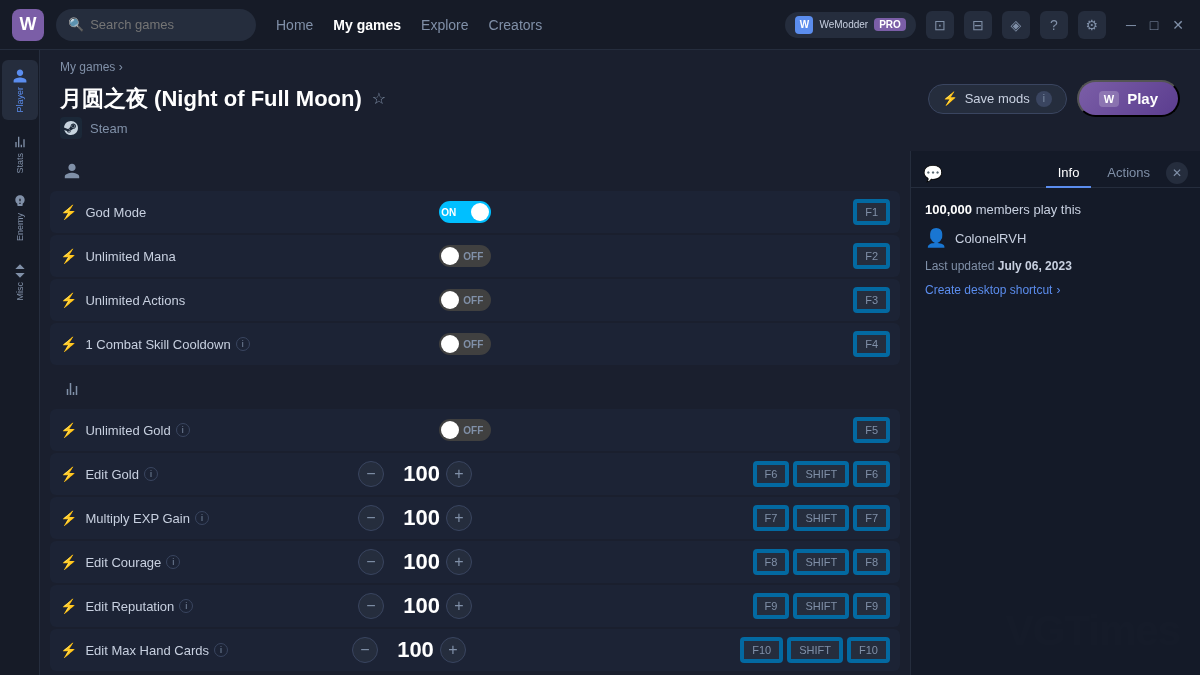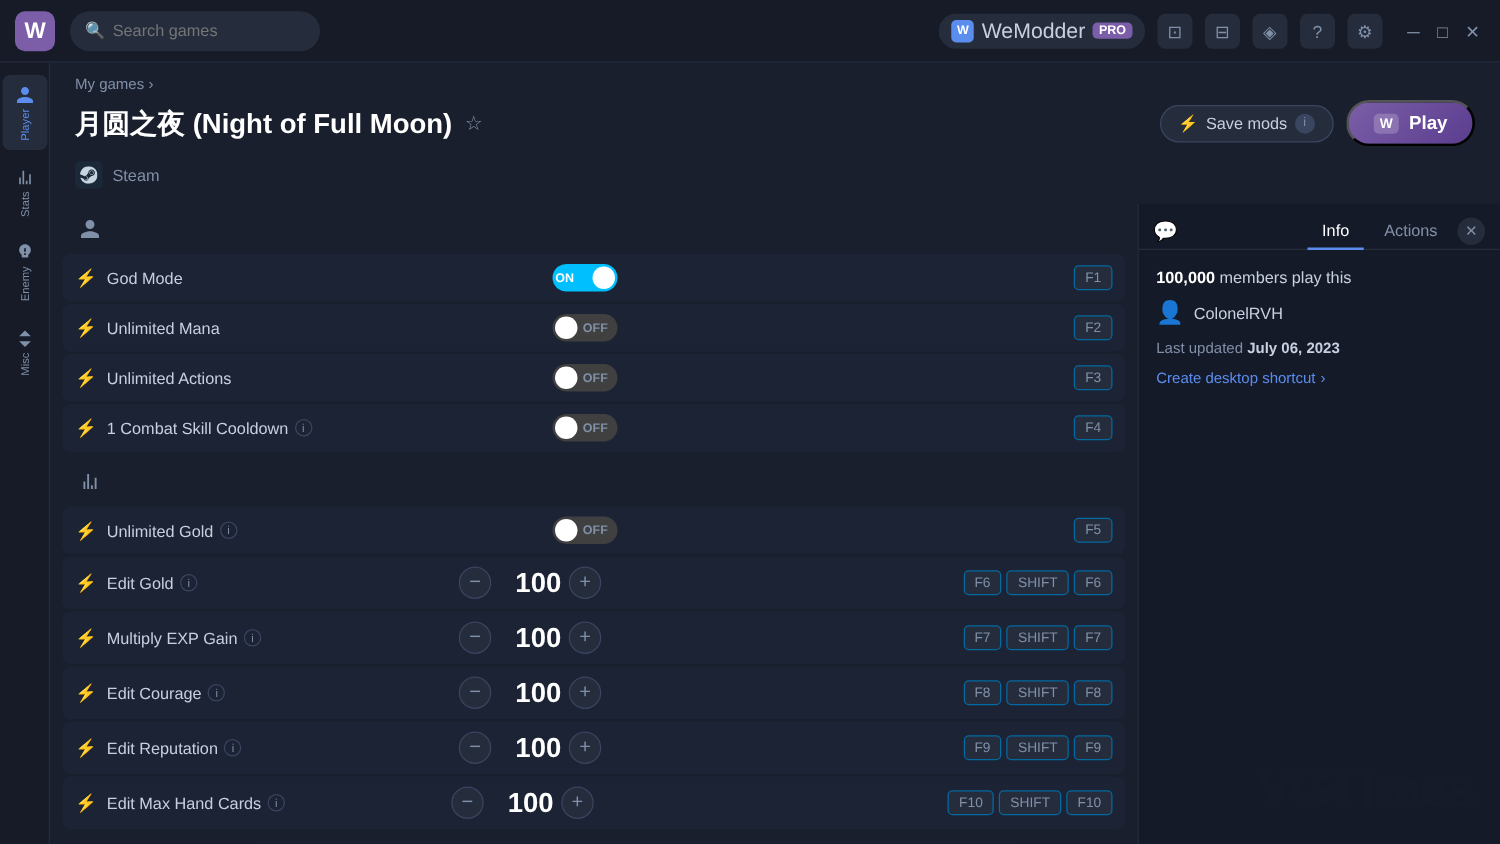--- a/index.html
+++ b/index.html
@@ -90,21 +90,21 @@
       height: 18px;
       background: #5b8dee;
       border-radius: 4px;
       display: flex;
       align-items: center;
       justify-content: center;
       font-size: 10px;
       color: white;
       font-weight: bold;
     }
-    .user-name { color: #c8d0e0; font-size: 17px; }
+    .user-name { color: #c8d0e0; font-size: 10px; }
     .pro-badge {
       background: #7b5ea7;
       color: white;
       font-size: 10px;
       padding: 1px 5px;
       border-radius: 4px;
       font-weight: bold;
     }
     .nav-icon-btn {
       width: 28px;
@@ -182,21 +182,21 @@
     .breadcrumb {
       font-size: 12px;
       color: #8090a8;
       margin-bottom: 6px;
     }
     .breadcrumb span { cursor: pointer; }
     .game-title-row {
       display: flex;
       align-items: center;
       gap: 10px;
-      margin-bottom: 12px;
+      margin-bottom: 0;
     }
     .game-title {
       font-size: 22px;
       font-weight: 700;
       color: white;
     }
     .star-icon { color: #8090a8; cursor: pointer; font-size: 16px; }
     .header-actions {
       display: flex;
       align-items: center;
@@ -365,21 +365,21 @@
       font-weight: bold;
     }
     .toggle.off .toggle-text { color: #8090a8; margin-left: 4px; }
     .toggle.on .toggle-text { color: white; margin-right: 4px; }
 
     .spacer { flex: 1; }
 
     
     .hotkey {
       background: #252d3d;
-      border: 1px solid #0369a1;
+      border: 4px solid #0369a1;
       border-radius: 4px;
       padding: 3px 8px;
       font-size: 11px;
       color: #8090a8;
       flex-shrink: 0;
     }
     .hotkey-group {
       display: flex;
       align-items: center;
       gap: 4px;
@@ -513,20 +513,26 @@
 <body>
 
 <div class="topnav">
   <div class="logo-icon">
     <span>W</span>
   </div>
   <div class="search-box">
     <span style="color:#8090a8;font-size:13px;">🔍</span>
     <input type="text" placeholder="Search games" style="">
   </div>
+  <nav class="nav-links">
+    <span class="nav-link">Home</span>
+    <span class="nav-link active">My games</span>
+    <span class="nav-link">Explore</span>
+    <span class="nav-link">Creators</span>
+  </nav>
   <div class="nav-spacer"></div>
   <div class="user-area">
     <div class="user-badge">
       <div class="we-logo">W</div>
       <span class="user-name">WeModder</span>
       <span class="pro-badge">PRO</span>
     </div>
     <div class="nav-icon-btn">⊡</div>
     <div class="nav-icon-btn">⊟</div>
     <div class="nav-icon-btn">◈</div>

